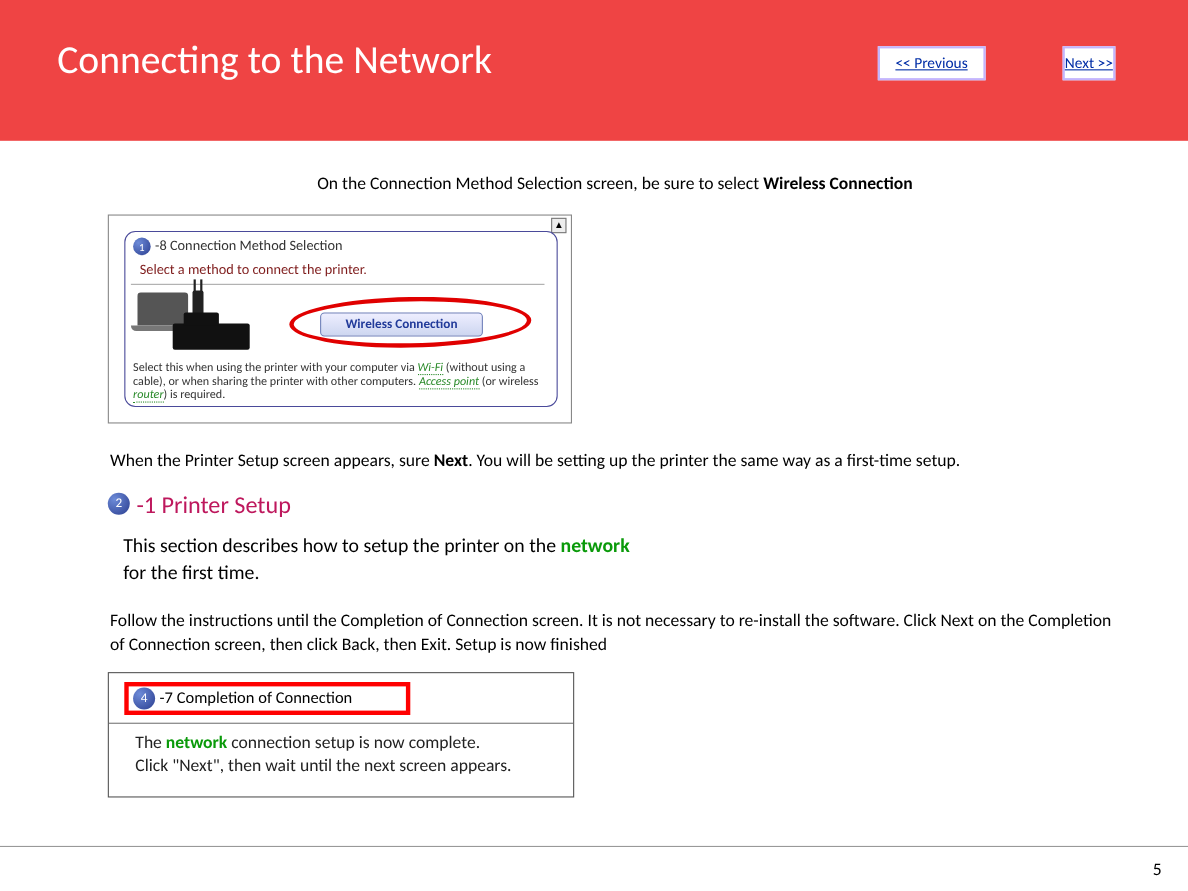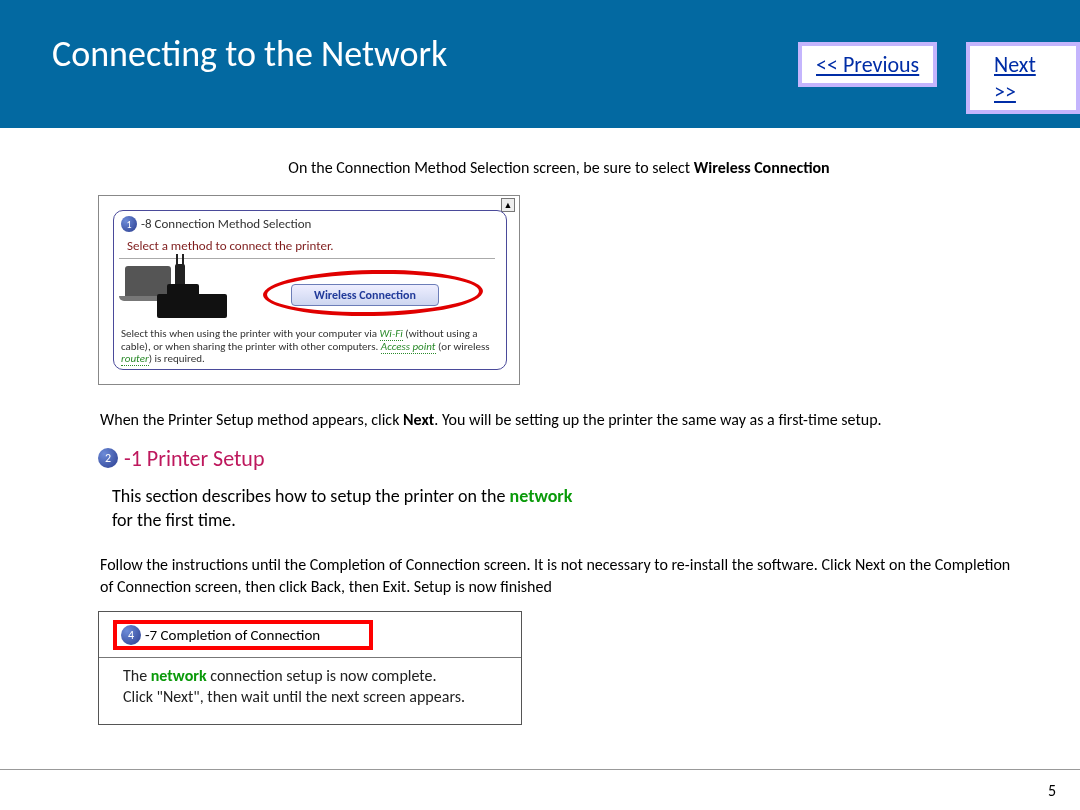--- a/index.html
+++ b/index.html
@@ -5,48 +5,48 @@
   * { box-sizing: border-box; margin: 0; padding: 0; }
   body {
     width: 1080px;
     height: 810px;
     background: #fff;
     font-family: Calibri, Arial, sans-serif;
     position: relative;
     overflow: hidden;
   }
   .header {
-    background: #0369a1;
+    background: #ef4444;
     height: 128px;
     width: 100%;
     display: flex;
     align-items: flex-start;
     padding-top: 32px;
     padding-left: 52px;
     position: relative;
   }
   .page-title {
     color: #fff;
     font-size: 36px;
     font-weight: 400;
   }
   .nav-link {
     position: absolute;
     color: #002da6;
-    font-size: 22px;
+    font-size: 14px;
     text-decoration: underline;
     background: #fff;
-    border: 4px solid #c4b5fd;
+    border: 2px solid #c4b5fd;
     padding: 5px 14px;
     top: 42px;
     cursor: pointer;
     font-family: Calibri, Arial, sans-serif;
   }
   .nav-prev { left: 798px; }
-  .nav-next { left: 966px; padding: 5px 24px; }
+  .nav-next { left: 966px; padding: 5px 0; }
   .content {
     padding: 30px 52px 0 90px;
     color: #000;
   }
   .intro {
     font-size: 16px;
     margin-bottom: 18px;
     text-align: center;
   }
   .intro b { font-weight: 700; }
@@ -231,21 +231,21 @@
     <div class="wifi-btn">
       <div class="red-oval"></div>
       <div class="wifi-pill">Wireless Connection</div>
     </div>
     <div class="desc">
       <span>Select this when using the printer with your computer via </span><span class="ud">Wi-Fi</span><span> (without using a cable), or when sharing the printer with other computers. </span><span class="ud">Access point</span><span> (or wireless </span><span class="ud">router</span><span>) is required.</span>
     </div>
   </div>
 
   <p class="para">
-    <span>When the Printer Setup method appears, click </span><b>Next</b><span>. You will be setting up the printer the same way as a first-time setup.</span>
+    <span>When the Printer Setup screen appears, sure </span><b>Next</b><span>. You will be setting up the printer the same way as a first-time setup.</span>
   </p>
 
   <div class="ps-block">
     <div class="ps-head">
       <div class="badge2">2</div>
       <div class="ps-title">-1 Printer Setup</div>
     </div>
     <div class="ps-body">
       <span>This section describes how to setup the printer on the </span><span class="green">network</span><br>
       <span> for the first time.</span>

